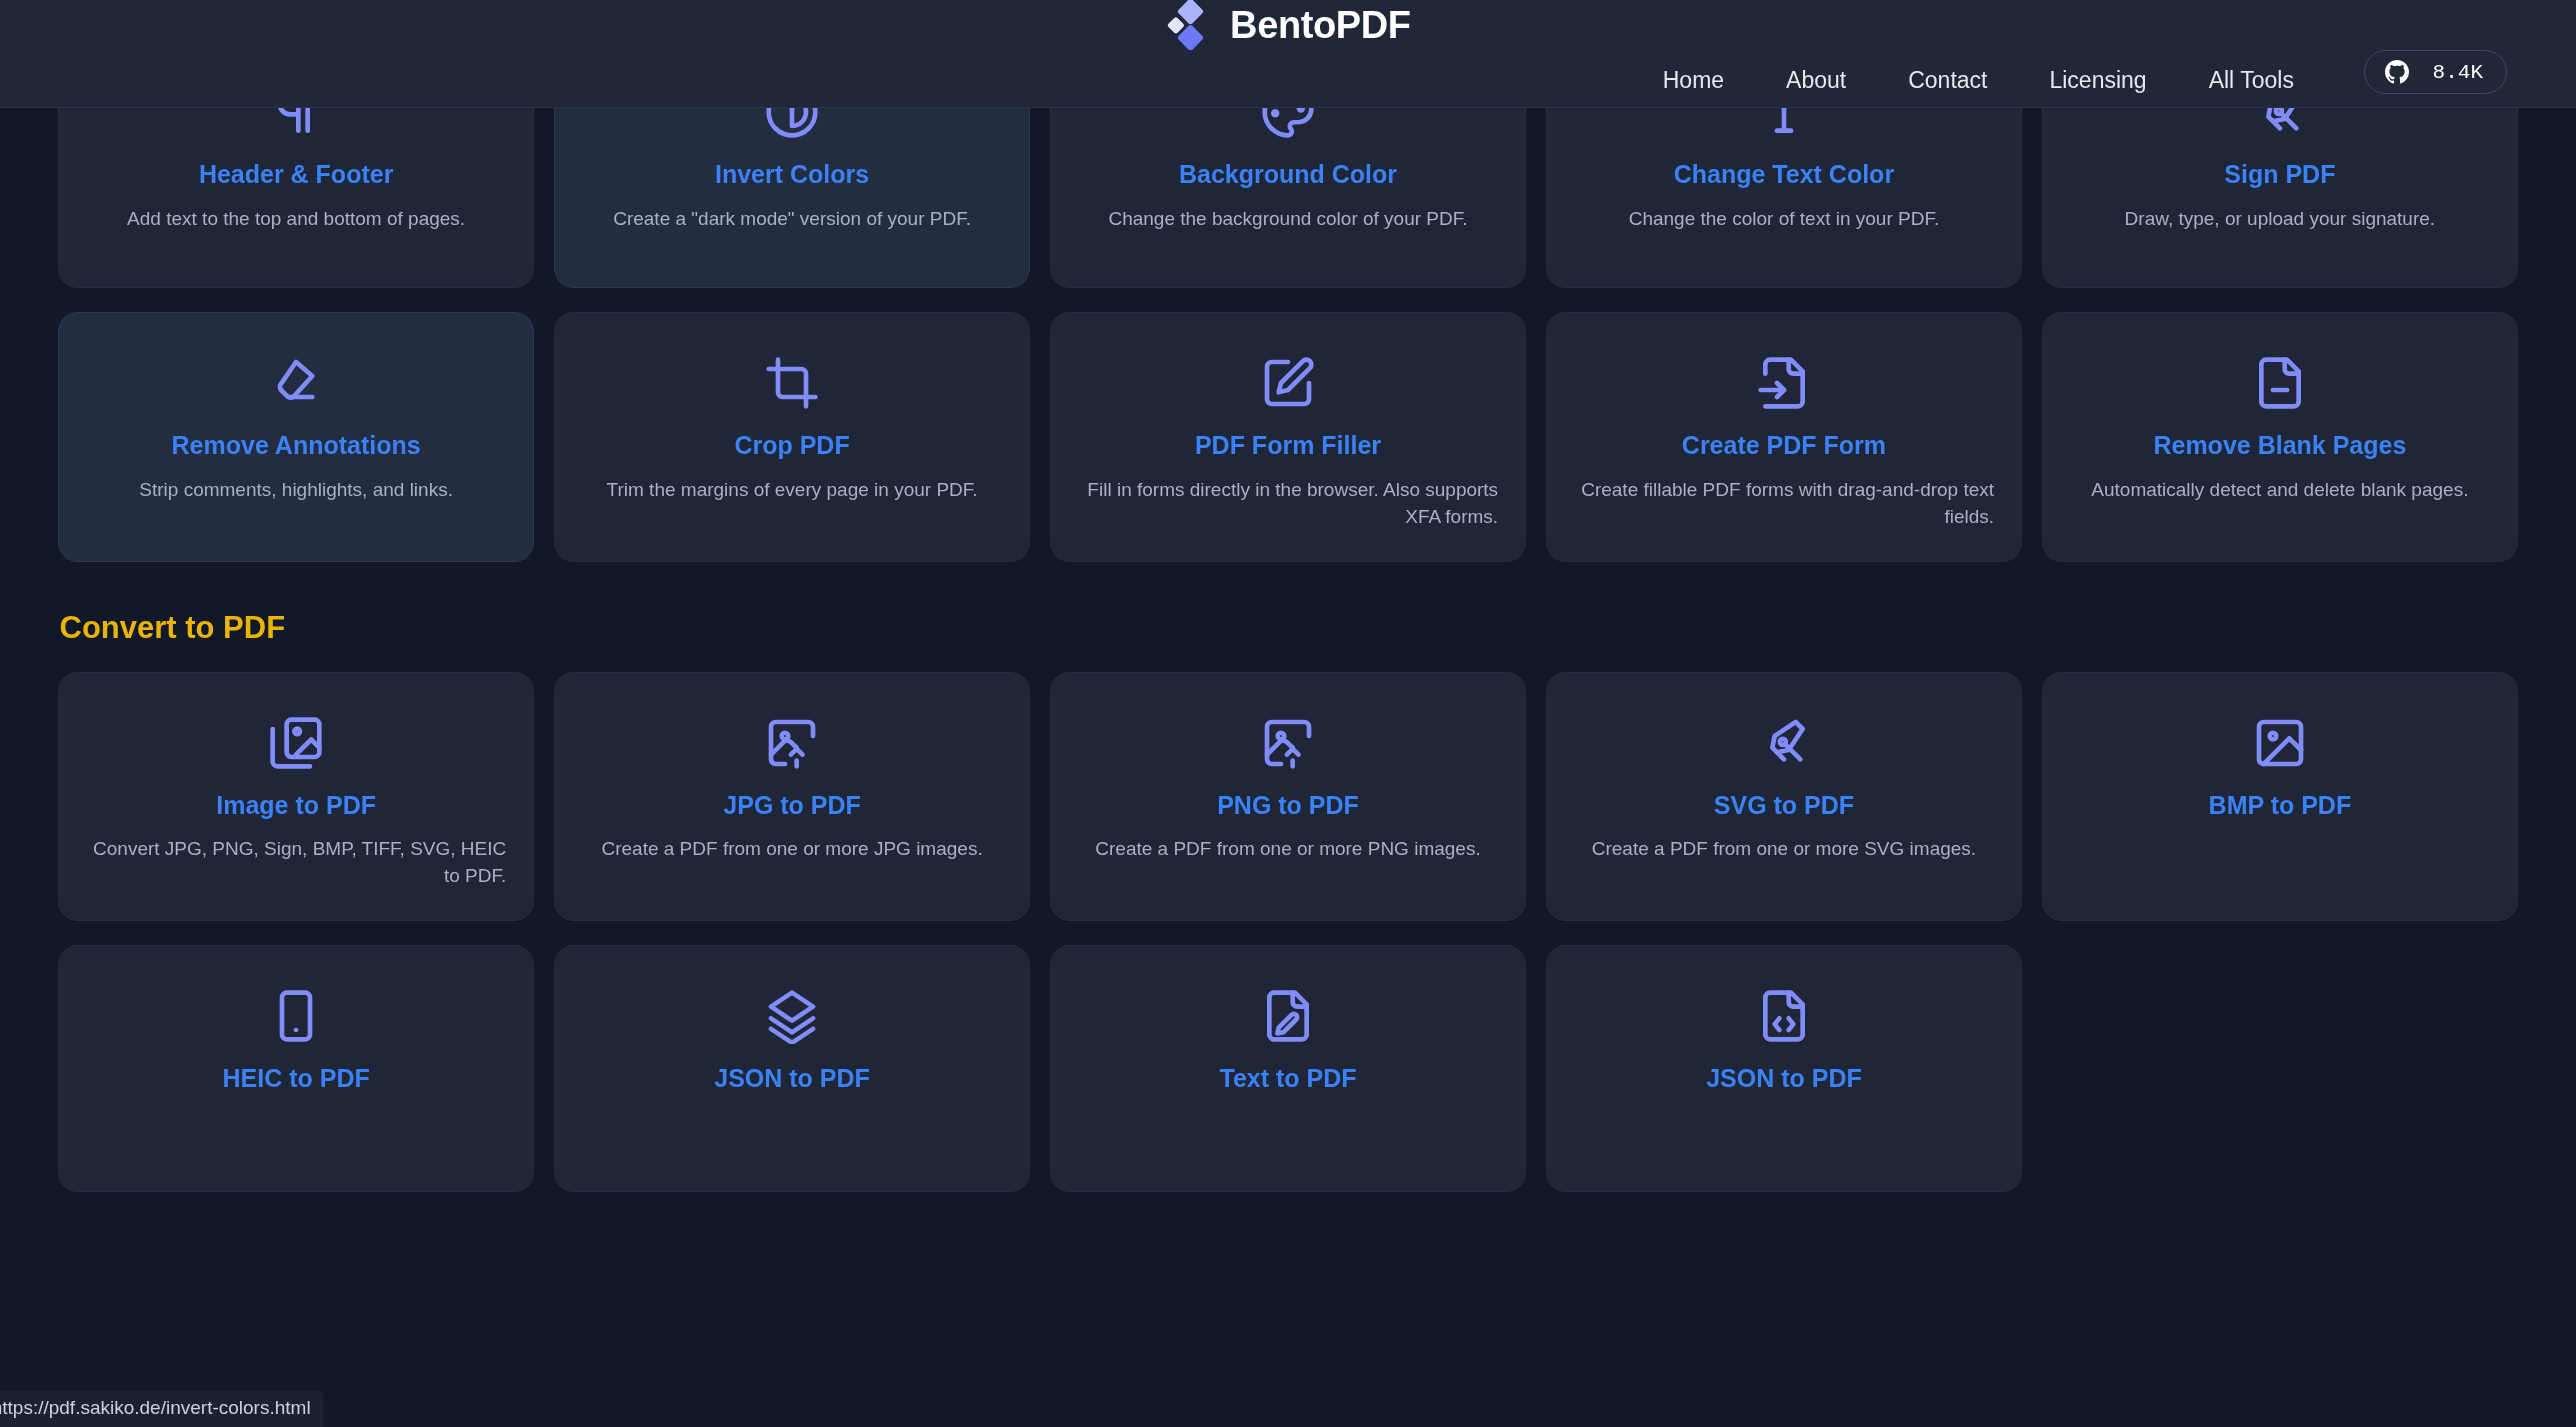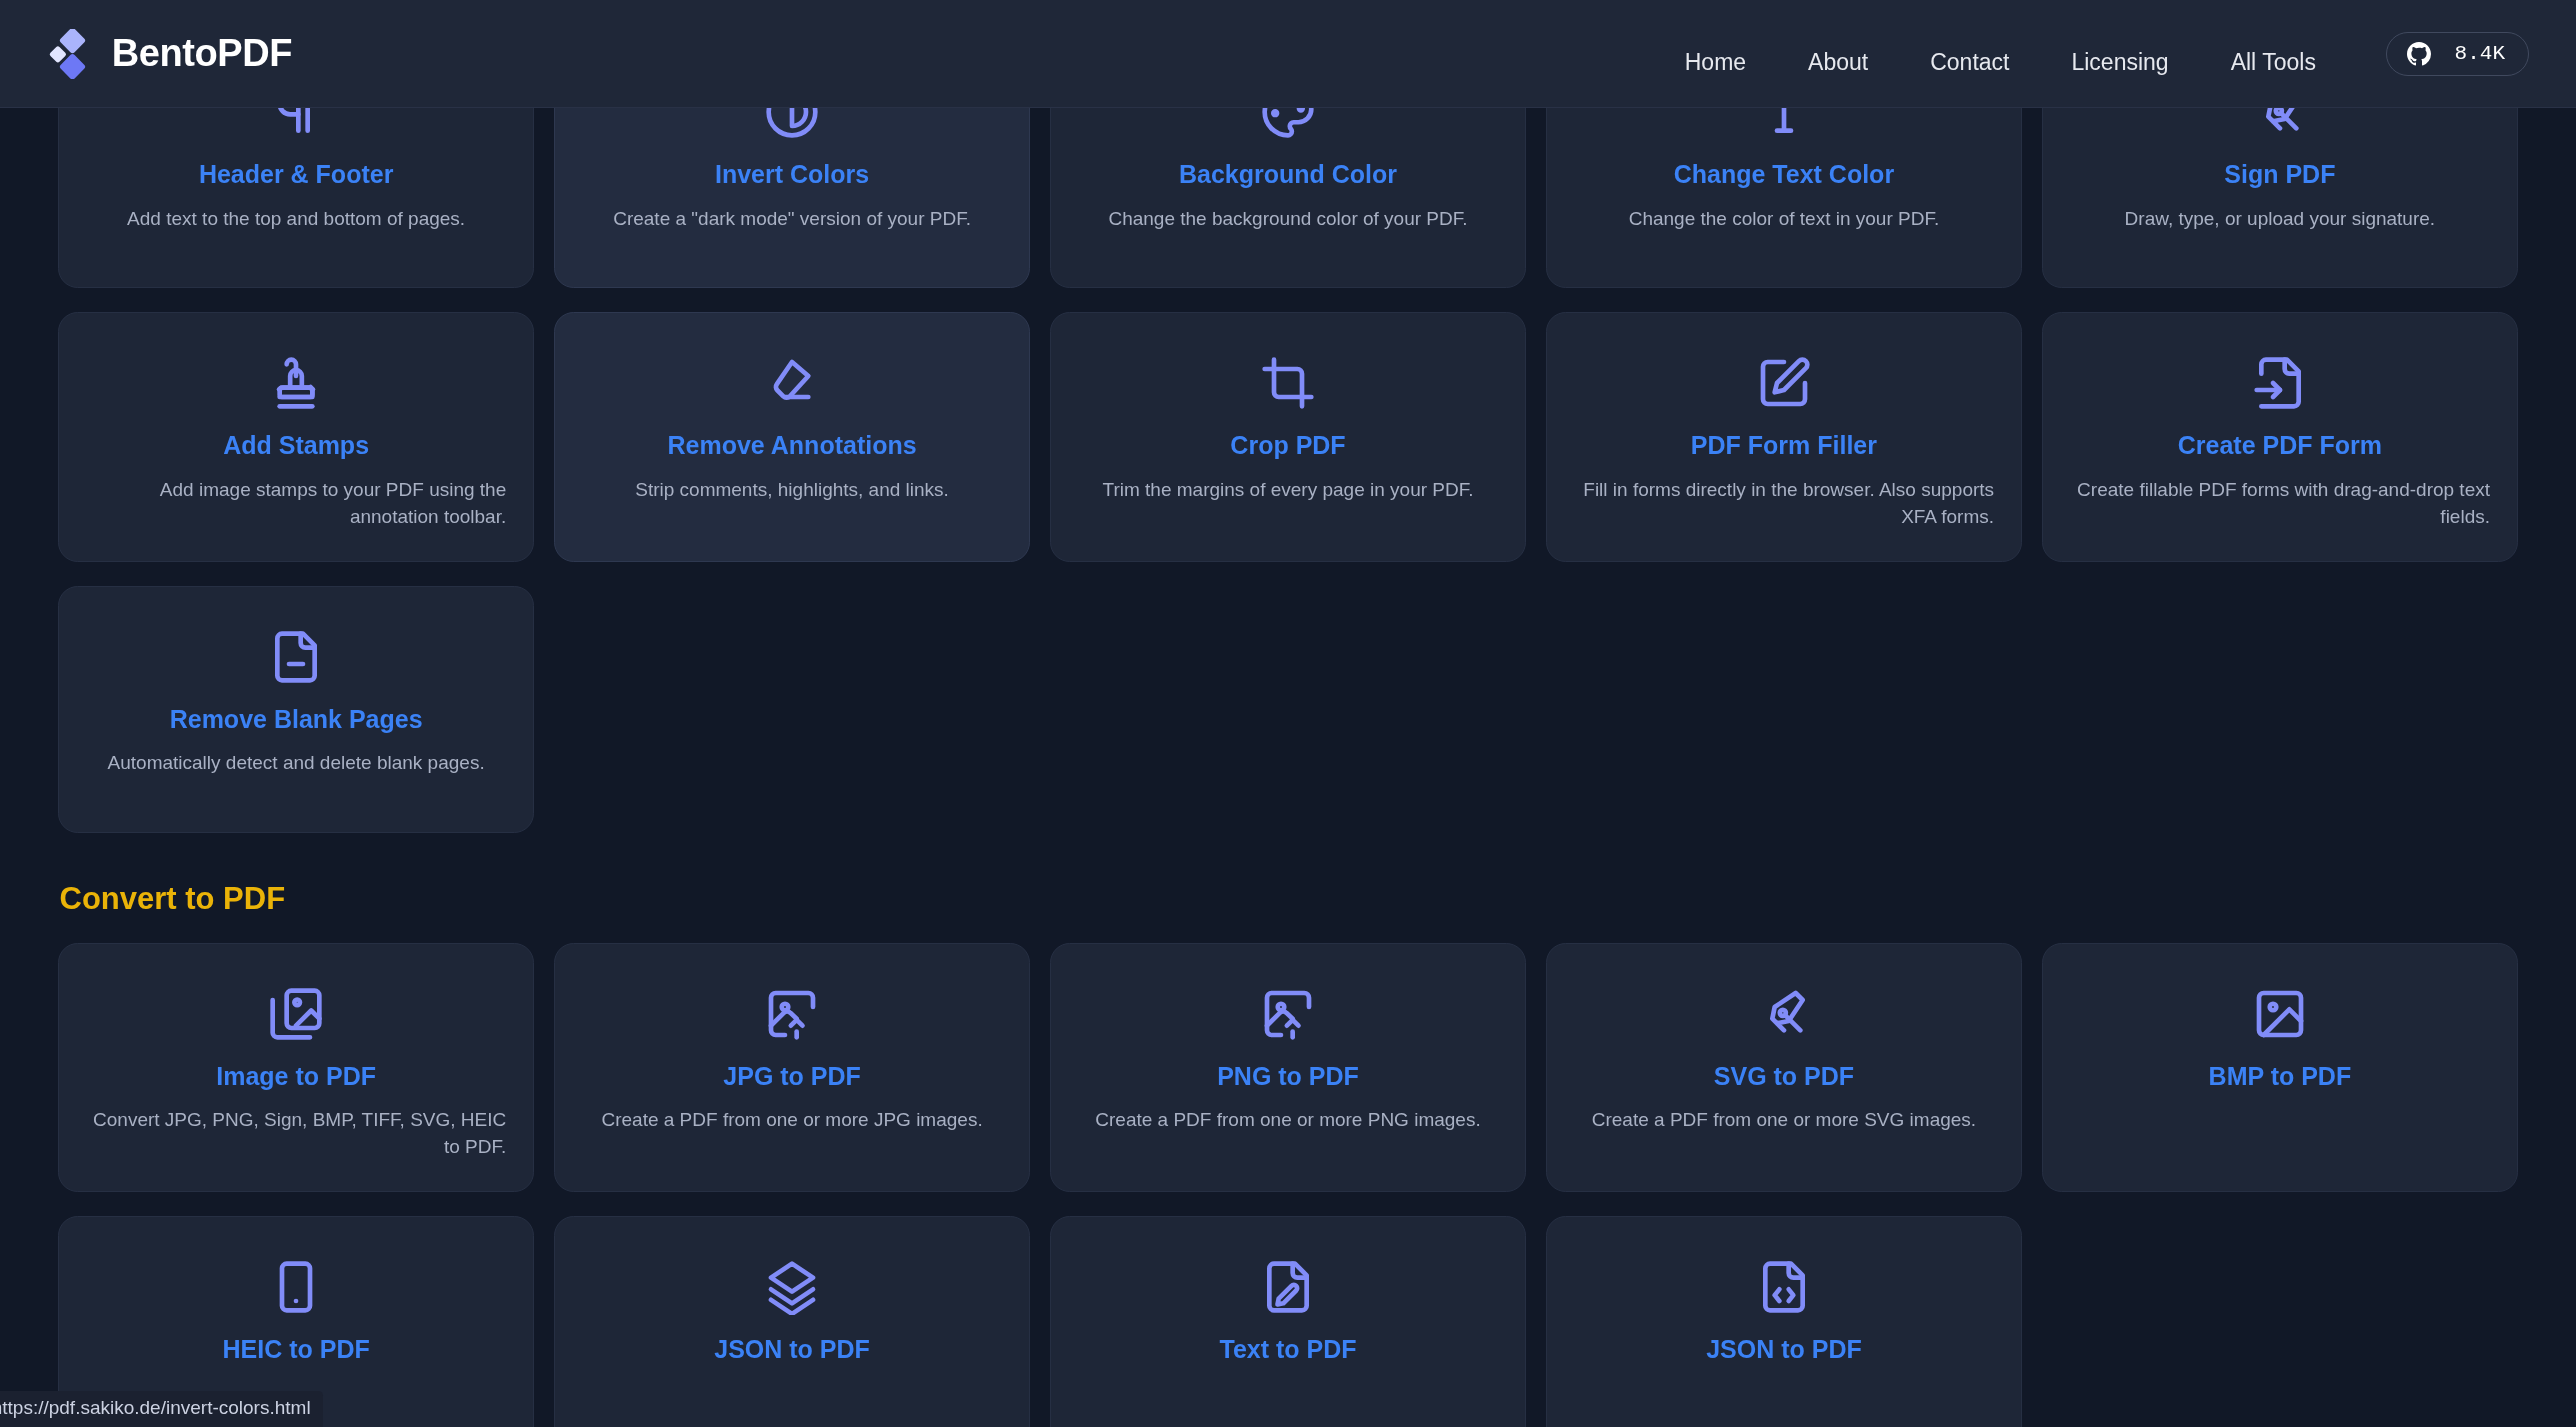--- a/index.html
+++ b/index.html
@@ -11,22 +11,23 @@
   }
 
   
   .header {
     position: absolute; top: 0; left: 0;
     width: 2576px; height: 108px;
     background: #1f2738;
     border-bottom: 0.8px solid #2b3purple;
     border-bottom: 0.8px solid #293146;
     display: flex; align-items: center;
-    padding: 0 47px;
+    padding: 0 69px;
     z-index: 50;
+    flex-direction: column;
   }
   .brand { display: flex; align-items: center; gap: 19.7px; }
   .brand-logo { width: 45px; height: 50px; position: relative; }
   .brand-name {
     font-size: 38px; font-weight: bold; color: #ffffff; letter-spacing: -0.4px;
   }
   .nav { margin-left: auto; display: flex; align-items: flex-end; gap: 0; }
   .nav-item {
     font-size: 23px; color: #e7e9ef;
     padding: 0 31px; cursor: pointer; white-space: nowrap;
@@ -192,34 +193,20 @@
         <svg width="56" height="56" viewBox="0 0 24 24" fill="none" stroke="#818cf8" stroke-width="2" stroke-linecap="round" stroke-linejoin="round">
           <path d="M12 19 7 14l1-5 9-6 3 3-6 9-5 1"></path>
             <path d="m13 13 6 6"></path>
             <circle cx="11.5" cy="11.5" r="1.3"></circle>
         </svg>
       </span>
       <span class="card-title">Sign PDF</span>
       <span class="card-desc">Draw, type, or upload your signature.</span>
     </div>
 
-    <div class="card">
-      <span class="card-icon">
-        <svg width="56" height="56" viewBox="0 0 24 24" fill="none" stroke="#818cf8" stroke-width="2" stroke-linecap="round" stroke-linejoin="round">
-          <path d="M5 22h14"></path>
-            <path d="M19.27 14.73A2.5 2.5 0 0 0 17.5 14h-11a2.5 2.5 0 0 0-1.77.73"></path>
-          <path d="M5 18h14v-2.5a2.5 2.5 0 0 0-.73-1.77"></path>
-          <path d="M9.5 14V9a2.5 2.5 0 0 1 5 0v5"></path>
-            <rect x="5" y="14" width="14" height="4" rx="1"></rect>
-          <path d="M12 9V4a2 2 0 0 0-4 0"></path>
-        </svg>
-      </span>
-      <span class="card-title">Add Stamps</span>
-      <span class="card-desc">Add image stamps to your PDF using the annotation toolbar.</span>
-    </div>
 
     <div class="card hover">
       <span class="card-icon">
         <svg width="56" height="56" viewBox="0 0 24 24" fill="none" stroke="#818cf8" stroke-width="2" stroke-linecap="round" stroke-linejoin="round">
           <path d="M12 3 5.5 12.5a2 2 0 0 0 .2 2.6l2.6 2.6a2 2 0 0 0 2.8 0L19 9z"></path>
           <path d="M9 18h10"></path>
         </svg>
       </span>
       <span class="card-title">Remove Annotations</span>
       <span class="card-desc">Strip comments, highlights, and links.</span>

